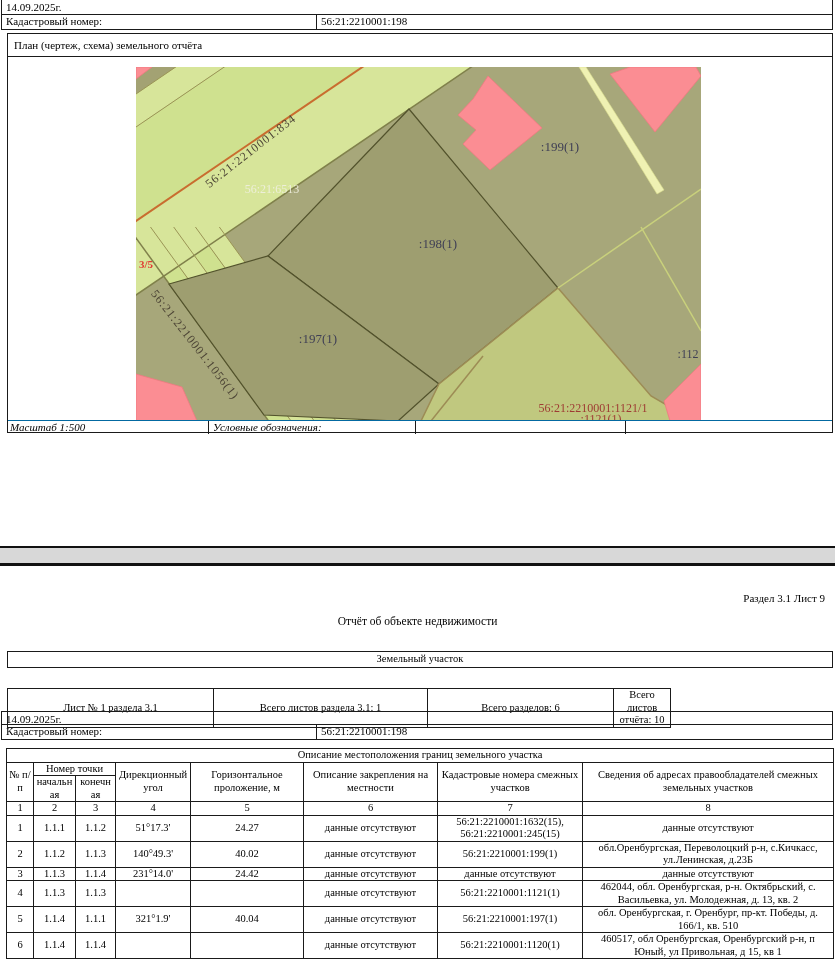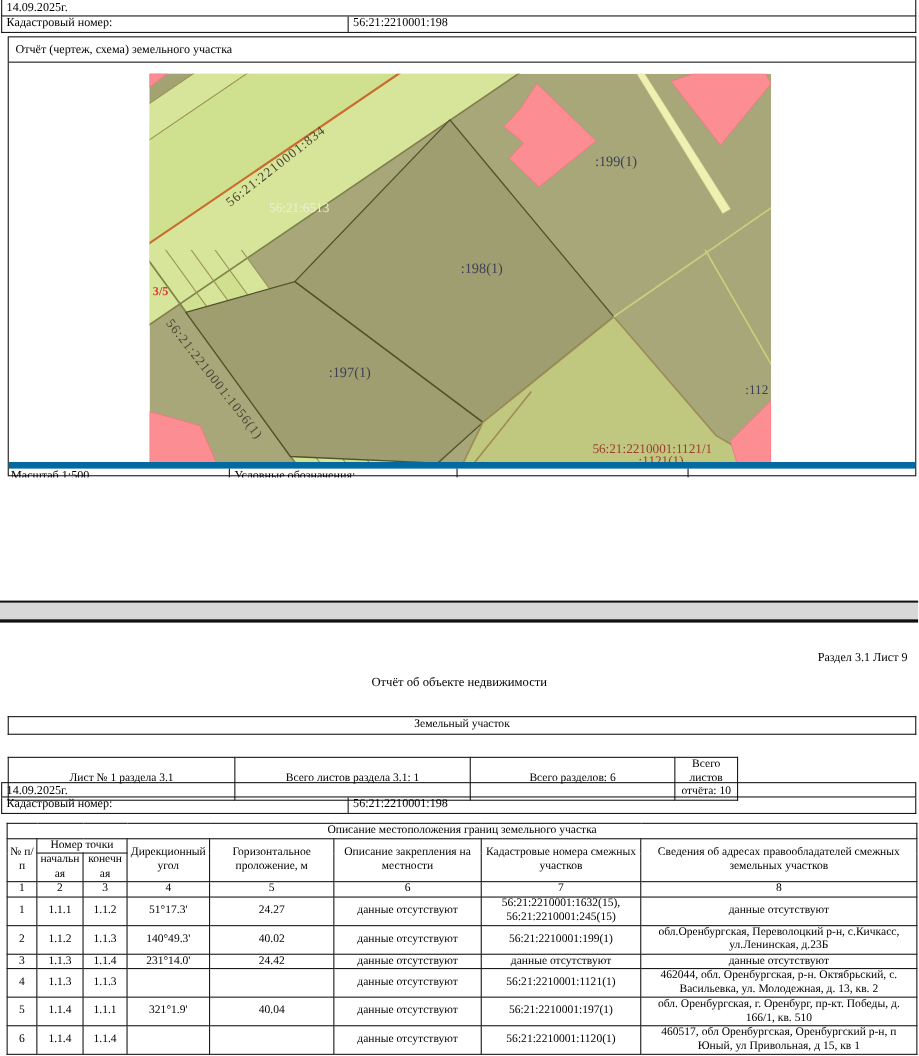--- a/index.html
+++ b/index.html
@@ -6,21 +6,21 @@
   #root{position:relative;width:835px;height:960px;background:#fff;overflow:hidden;
         font-family:"Liberation Serif",serif;color:#000;font-size:11px;}
   .abs{position:absolute;}
   .cell{box-sizing:border-box;}
   
   .rowline{box-sizing:border-box;border-left:1px solid #1a1a1a;border-right:1px solid #1a1a1a;
            border-bottom:1px solid #1a1a1a;padding:0 4px;line-height:14px;}
   
   #planbox{box-sizing:border-box;border:1px solid #1a1a1a;}
   #plan-title{box-sizing:border-box;border-bottom:1px solid #1a1a1a;height:23px;line-height:22px;padding-left:6px;}
-  #stripRow{box-sizing:border-box;border-top:6px solid #0369a1;display:flex;height:14px;line-height:13px;}
+  #stripRow{box-sizing:border-box;border-top:1px solid #0369a1;display:flex;height:14px;line-height:13px;font-style:italic;}
   #stripRow>div{box-sizing:border-box;border-right:1px solid #1a1a1a;overflow:hidden;white-space:nowrap;}
   #stripRow>div:last-child{border-right:none;}
   
   #sep-top{background:#111;}
   #sep-gray{background:var(--graysep,#d8d8d8);}
   #sep-bot{background:#111;}
   
   .ctr{text-align:center;}
   table{border-collapse:collapse;table-layout:fixed;}
   td,th{box-sizing:border-box;border:1px solid #1a1a1a;font-weight:normal;
@@ -58,21 +58,21 @@
   <div class="abs rowline" style="left:1px;top:0;width:832px;height:15px;">
     <span>14.09.2025г.</span>
   </div>
   <div class="abs" style="left:1px;top:15px;width:832px;height:15px;display:flex;
        border-left:1px solid #1a1a1a;border-right:1px solid #1a1a1a;border-bottom:1px solid #1a1a1a;box-sizing:border-box;">
     <div class="cell" style="width:315px;border-right:1px solid #1a1a1a;padding:0 4px;line-height:13px;">Кадастровый номер:</div>
     <div class="cell" style="flex:1;padding:0 4px;line-height:13px;">56:21:2210001:198</div>
   </div>
 
   <div id="planbox" class="abs" style="left:7px;top:33px;width:826px;height:400px;">
-    <div id="plan-title">Отчёт (чертеж, схема) земельного участка</div>
+    <div id="plan-title">План (чертеж, схема) земельного отчёта</div>
 
     <svg class="abs" style="left:128px;top:33px;" width="565" height="354" viewBox="0 0 565 354">
       <rect class="f-base" x="0" y="0" width="565" height="354"></rect>
 
       <g>
         <polygon class="f-light" points="-20,17.4 300,459 300,492 -20,50.4"></polygon>
         <polygon class="f-mid" points="-20,50.4 300,492 300,522 -20,80.4"></polygon>
         <polygon class="f-light" points="-20,80.4 300,522 300,554 -20,112.4"></polygon>
         <polygon class="f-mid" points="-20,112.4 300,554 300,585 -20,143.4"></polygon>
       </g>

